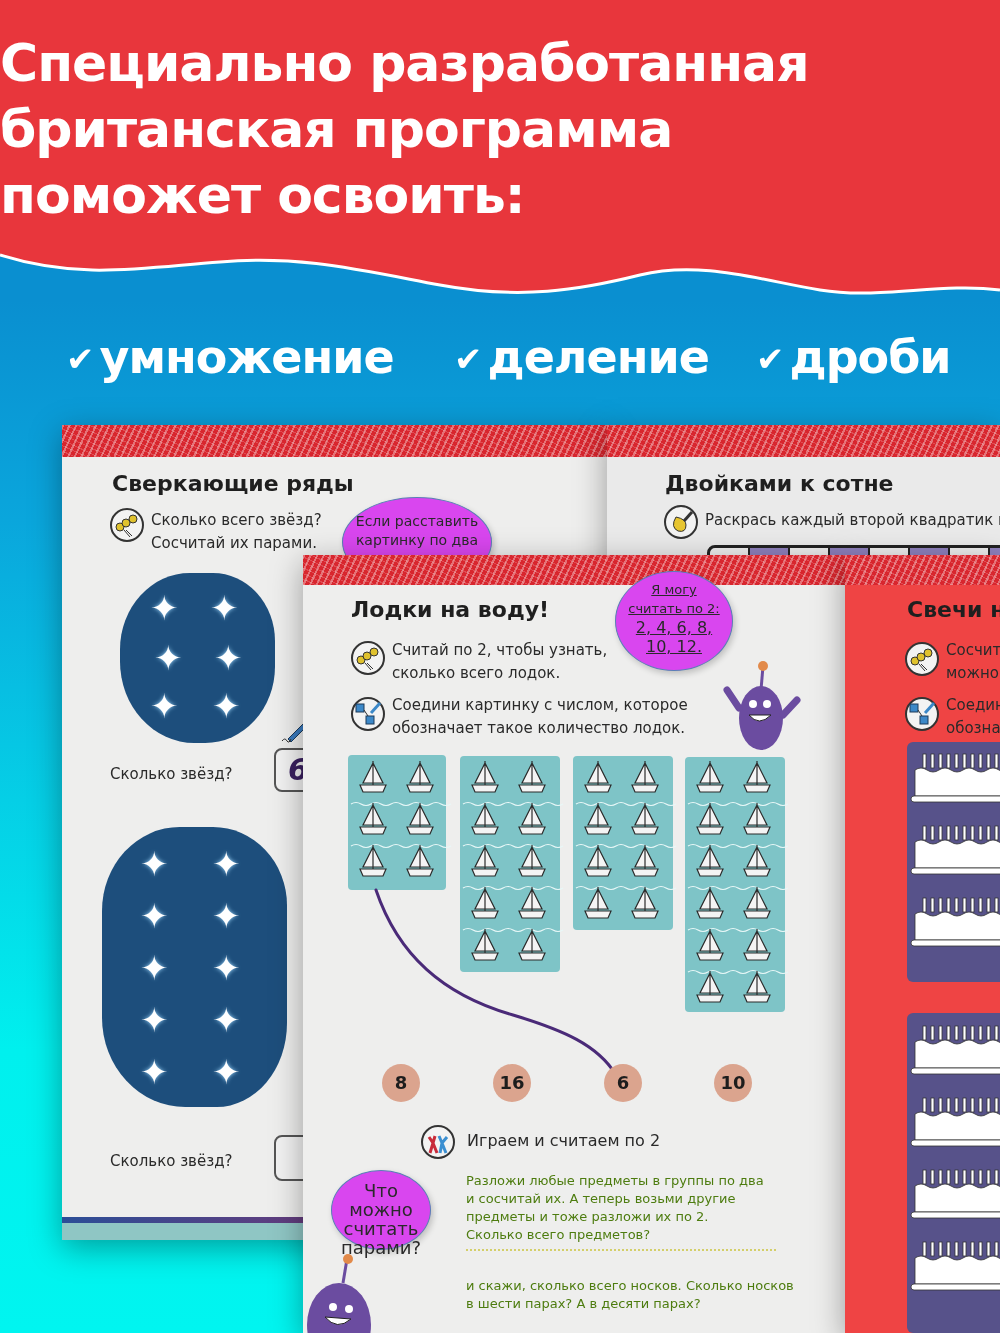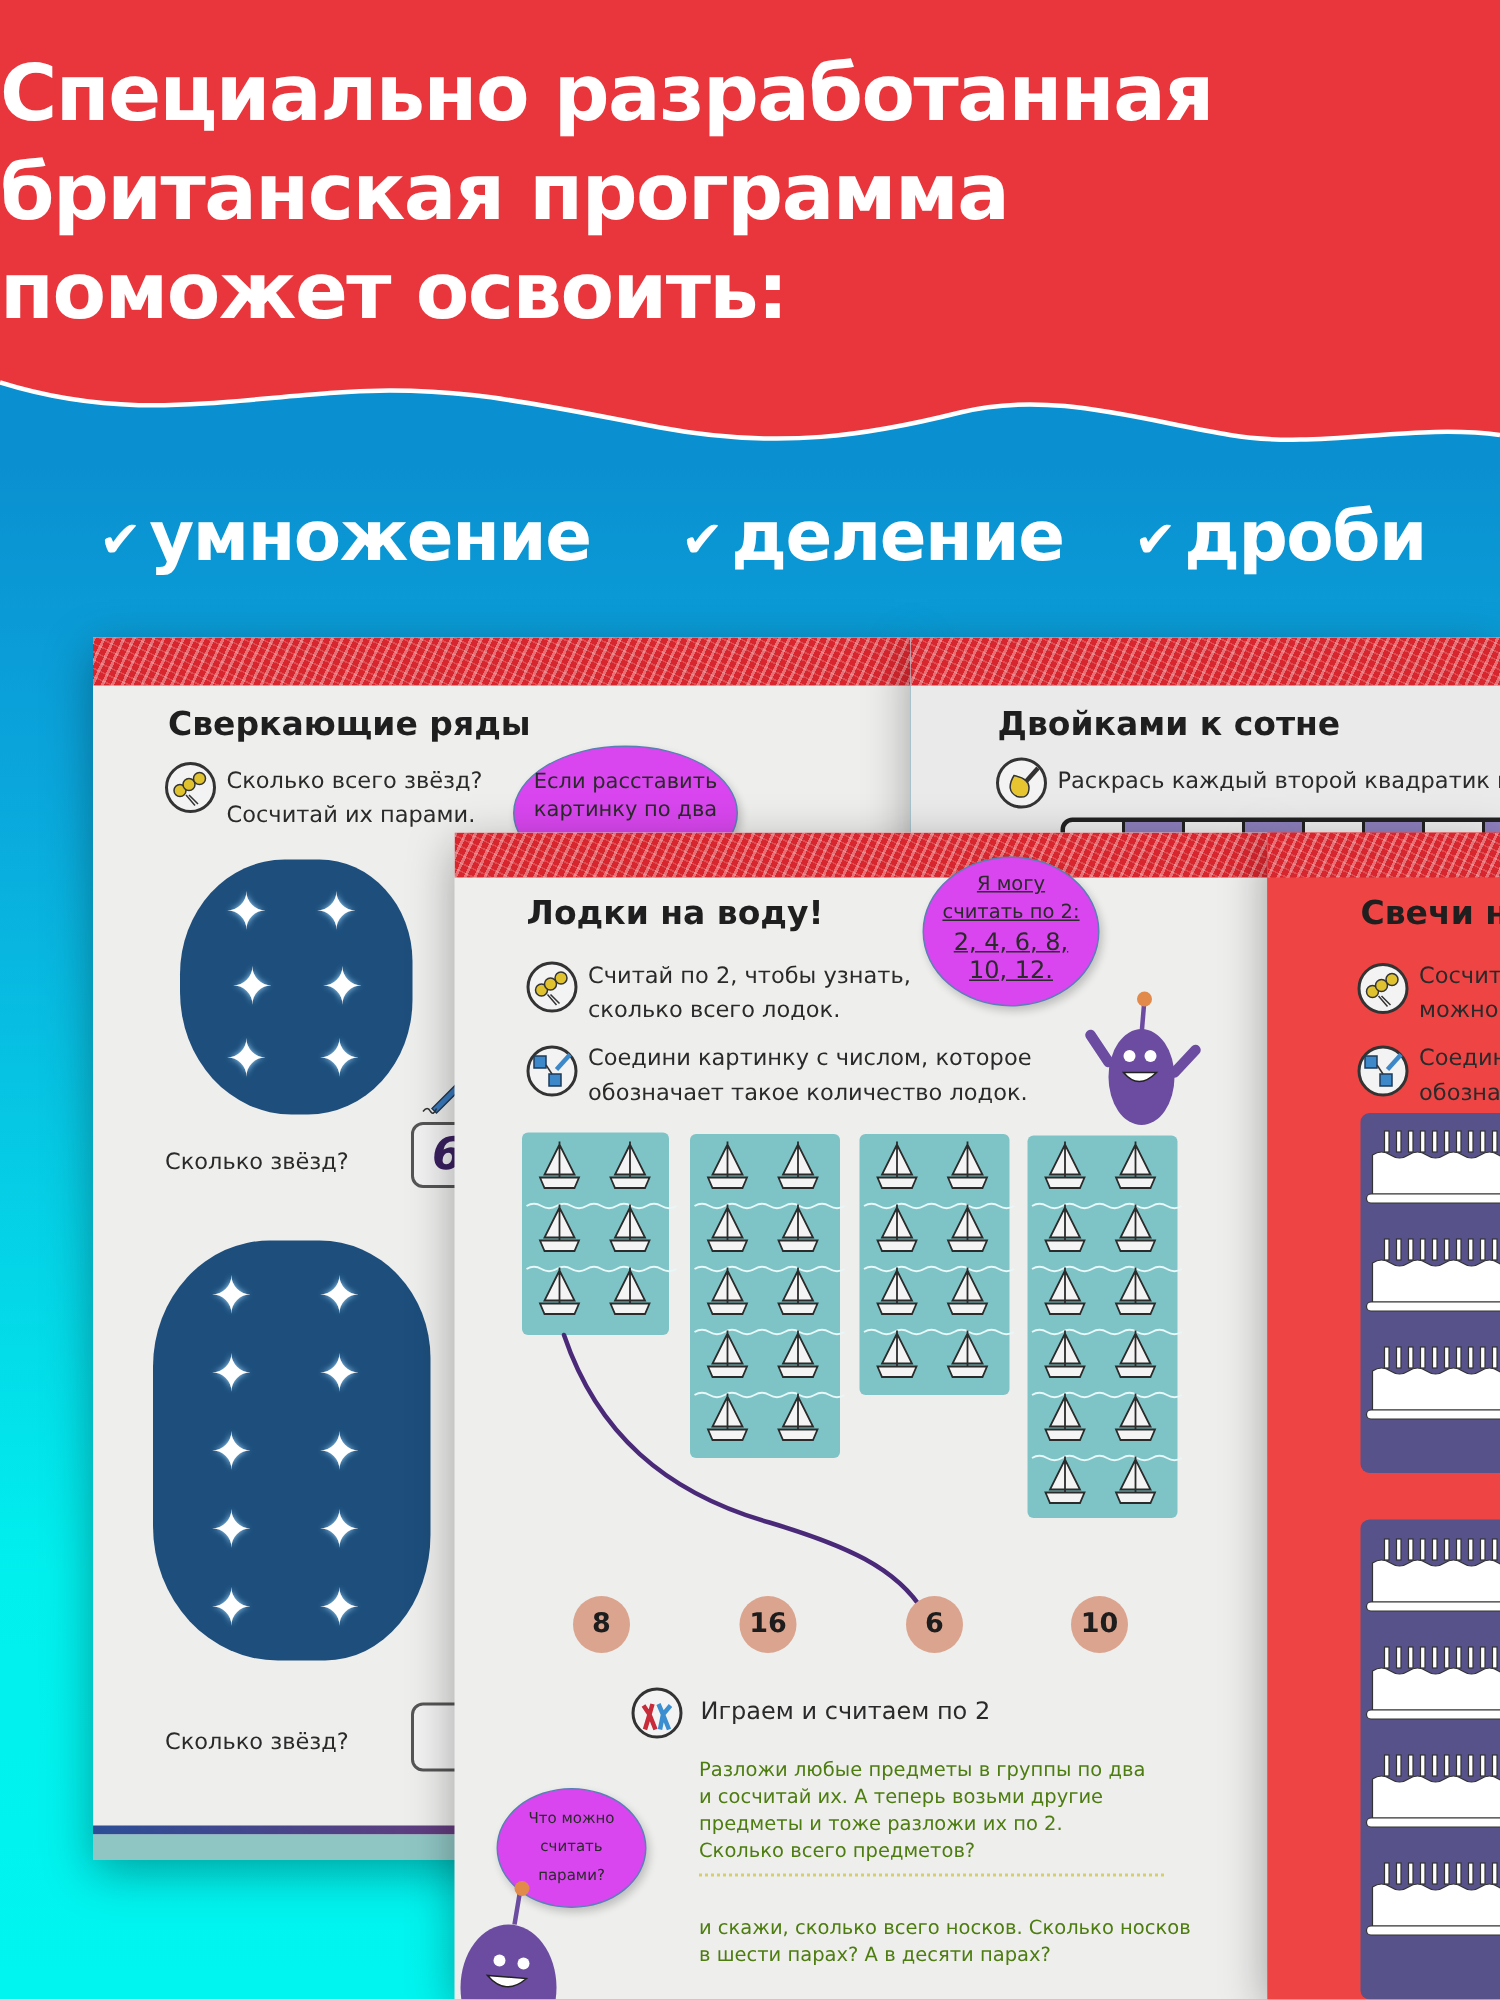--- a/index.html
+++ b/index.html
@@ -300,21 +300,21 @@
   <div class="instr" style="left:164px; top:574px; font-size:16px;">Играем и считаем по 2</div>
 
   <div class="body-text" style="left:163px; top:617px;">Разложи любые предметы в группы по два</div>
   <div class="body-text" style="left:163px; top:635px;">и сосчитай их. А теперь возьми другие</div>
   <div class="body-text" style="left:163px; top:653px;">предметы и тоже разложи их по 2.</div>
   <div class="body-text" style="left:163px; top:671px;">Сколько всего предметов?</div>
   <div style="position:absolute; left:163px; top:694px; width:310px; border-top:2px dotted #d4cf6a;"></div>
   <div class="body-text" style="left:163px; top:722px;">и скажи, сколько всего носков. Сколько носков</div>
   <div class="body-text" style="left:163px; top:740px;">в шести парах? А в десяти парах?</div>
 
-  <div class="bubble" style="left:28px; top:637px; width:100px; height:80px; padding-top:10px; font-size:10px; line-height:19px; border-color:#5a7fb6;">
+  <div class="bubble" style="left:28px; top:615px; width:100px; height:80px; padding-top:10px; font-size:18px; line-height:19px; border-color:#5a7fb6;">
     <div>Что можно</div>
     <div>считать</div>
     <div>парами?</div>
   </div>
   <svg style="position:absolute; left:0; top:690px;" width="80" height="88" viewBox="0 0 80 88">
     <line x1="44" y1="14" x2="40" y2="38" stroke="#6b4ca0" stroke-width="3"></line>
     <circle cx="45" cy="14" r="5" fill="#e28a4a"></circle>
     <ellipse cx="36" cy="80" rx="32" ry="42" fill="#6b4ca0"></ellipse>
     <circle cx="30" cy="62" r="4" fill="#fff"></circle>
       <circle cx="46" cy="64" r="4" fill="#fff"></circle>

